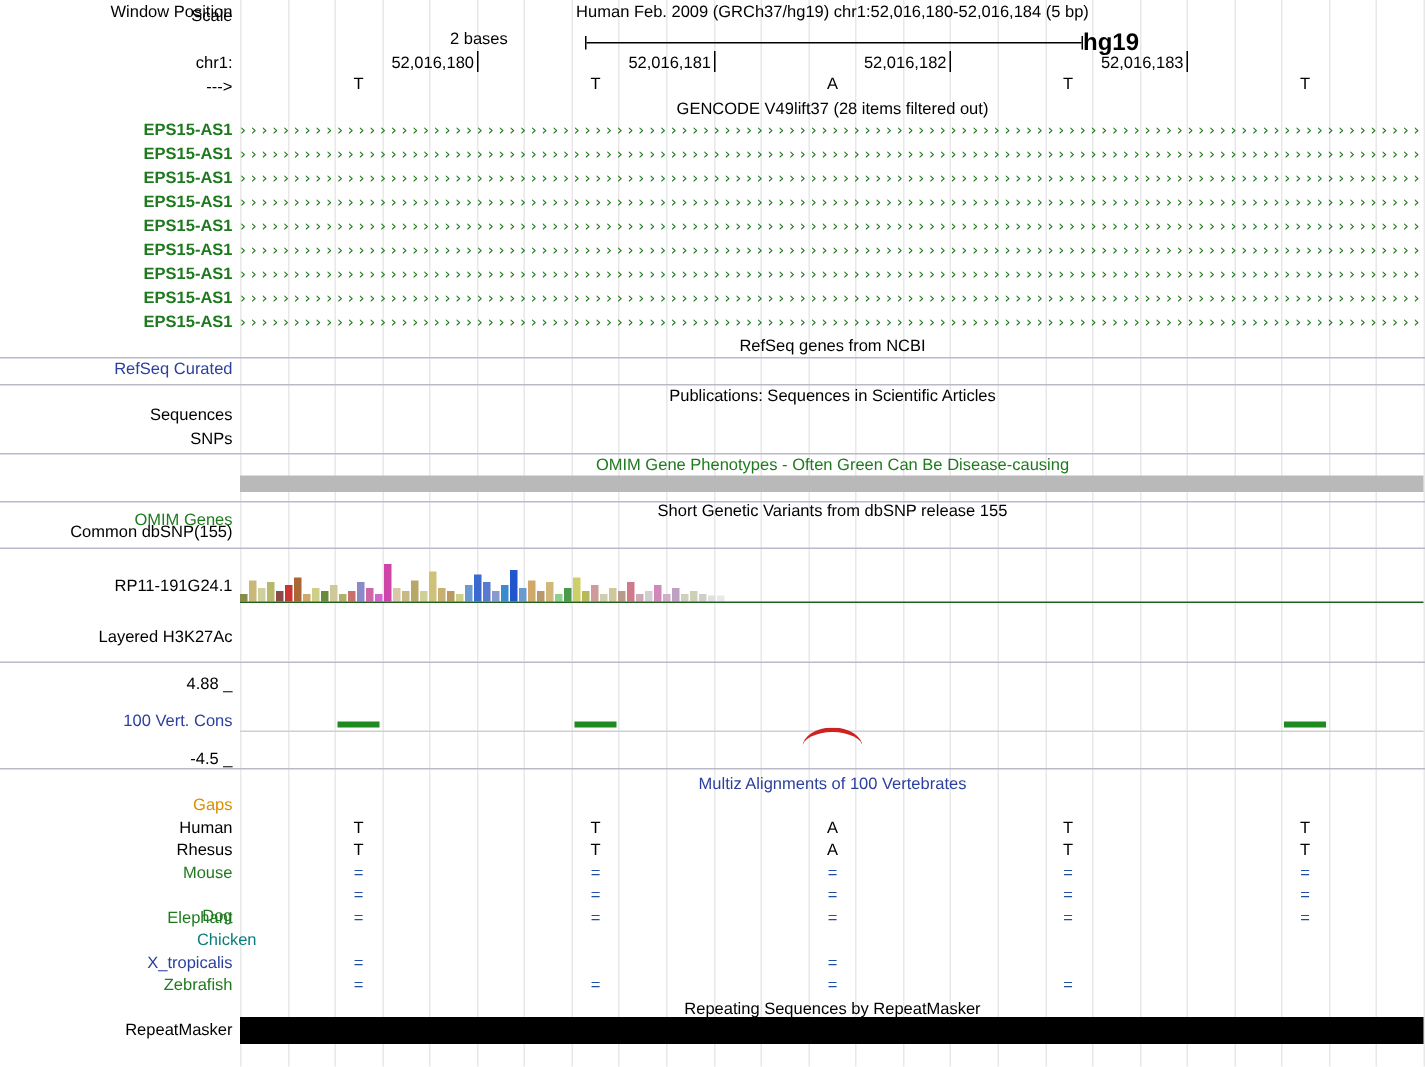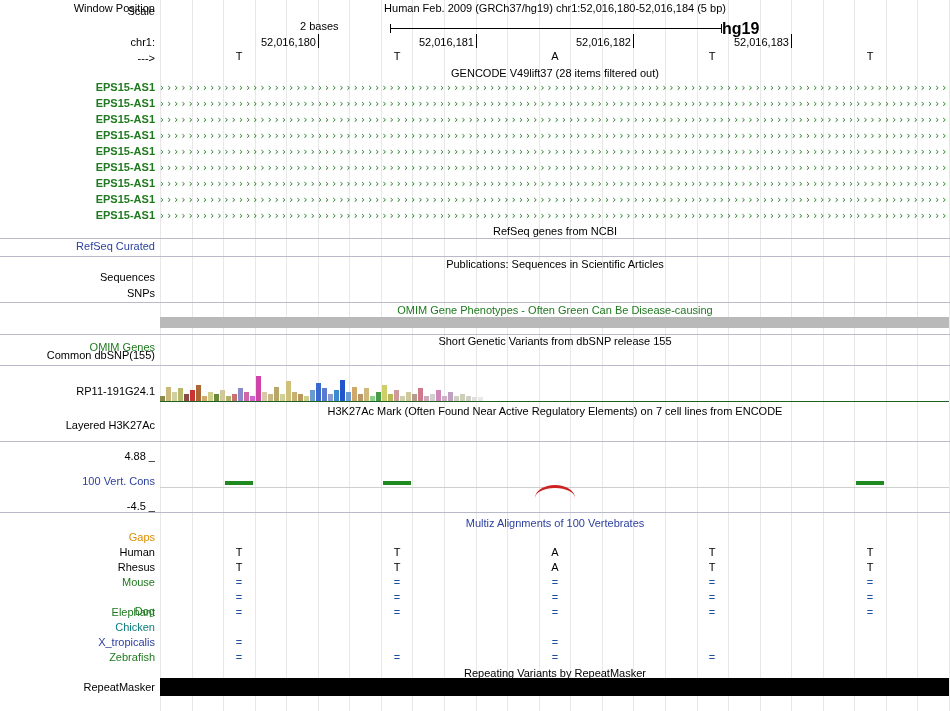--- a/index.html
+++ b/index.html
@@ -359,21 +359,20 @@
       <div class="bar" style="left: 282px; width: 5px; height: 5px; background: rgb(207, 176, 200);"></div>
       <div class="bar" style="left: 288px; width: 5px; height: 9px; background: rgb(192, 160, 192);"></div>
       <div class="bar" style="left: 294px; width: 5px; height: 5px; background: rgb(207, 207, 192);"></div>
       <div class="bar" style="left: 300px; width: 5px; height: 7px; background: rgb(207, 207, 184);"></div>
       <div class="bar" style="left: 306px; width: 5px; height: 5px; background: rgb(207, 207, 200);"></div>
       <div class="bar" style="left: 312px; width: 5px; height: 4px; background: rgb(224, 224, 224);"></div>
       <div class="bar" style="left: 318px; width: 5px; height: 4px; background: rgb(232, 232, 232);"></div>
     </div>
   <div class="gtex-base layer"></div>
 
-  <div class="track-title layer" style="top:405px;">H3K27Ac Mark (Often Found Near Active Regulatory Elements) on 7 cell lines from ENCODE</div>
   <div class="lbl left-col layer" style="top:419px;">Layered H3K27Ac</div>
   <div class="sep-line layer" style="top:441px;"></div>
 
   <div class="lbl left-col layer" style="top:450px;">4.88 _</div>
   <div class="lbl left-col blue-lab layer" style="top:475px;">100 Vert. Cons</div>
   <div class="lbl left-col layer" style="top:500px;">-4.5 _</div>
   <div class="cons-mid layer" style="top:487px;"></div>
   <div class="layer" id="consmarks">
       <div class="cons-tick" style="left: 225px; top: 481px; width: 28px;"></div>
       <div class="cons-tick" style="left: 383px; top: 481px; width: 28px;"></div>
@@ -408,28 +407,28 @@
       <div class="mz-char" style="left: 388px; top: 591px; color: rgb(31, 79, 160);">=</div>
       <div class="mz-char" style="left: 546px; top: 591px; color: rgb(31, 79, 160);">=</div>
       <div class="mz-char" style="left: 703px; top: 591px; color: rgb(31, 79, 160);">=</div>
       <div class="mz-char" style="left: 861px; top: 591px; color: rgb(31, 79, 160);">=</div>
       <div class="lbl left-col" style="top: 606px; left: 0px; color: rgb(31, 122, 31);">Elephant</div>
       <div class="mz-char" style="left: 230px; top: 606px; color: rgb(31, 79, 160);">=</div>
       <div class="mz-char" style="left: 388px; top: 606px; color: rgb(31, 79, 160);">=</div>
       <div class="mz-char" style="left: 546px; top: 606px; color: rgb(31, 79, 160);">=</div>
       <div class="mz-char" style="left: 703px; top: 606px; color: rgb(31, 79, 160);">=</div>
       <div class="mz-char" style="left: 861px; top: 606px; color: rgb(31, 79, 160);">=</div>
-      <div class="lbl left-col" style="top: 621px; left: 0px; color: rgb(11, 125, 125);">Chicken</div>
+      <div class="lbl left-col" style="top: 621px; left: 16px; color: rgb(11, 125, 125);">Chicken</div>
       <div class="lbl left-col" style="top: 636px; left: 0px; color: rgb(43, 63, 158);">X_tropicalis</div>
       <div class="mz-char" style="left: 230px; top: 636px; color: rgb(31, 79, 160);">=</div>
       <div class="mz-char" style="left: 546px; top: 636px; color: rgb(31, 79, 160);">=</div>
       <div class="lbl left-col" style="top: 651px; left: 0px; color: rgb(31, 122, 31);">Zebrafish</div>
       <div class="mz-char" style="left: 230px; top: 651px; color: rgb(31, 79, 160);">=</div>
       <div class="mz-char" style="left: 388px; top: 651px; color: rgb(31, 79, 160);">=</div>
       <div class="mz-char" style="left: 546px; top: 651px; color: rgb(31, 79, 160);">=</div>
       <div class="mz-char" style="left: 703px; top: 651px; color: rgb(31, 79, 160);">=</div>
     </div>
 
-  <div class="track-title layer" style="top:667px;">Repeating Variants by RepeatMasker</div>
+  <div class="track-title layer" style="top:667px;">Repeating Sequences by RepeatMasker</div>
   <div class="lbl left-col layer" style="top:681px;">RepeatMasker</div>
   <div class="repeat-bar layer" style="top:678px;"></div>
 
 </div>
 
 </body></html>

